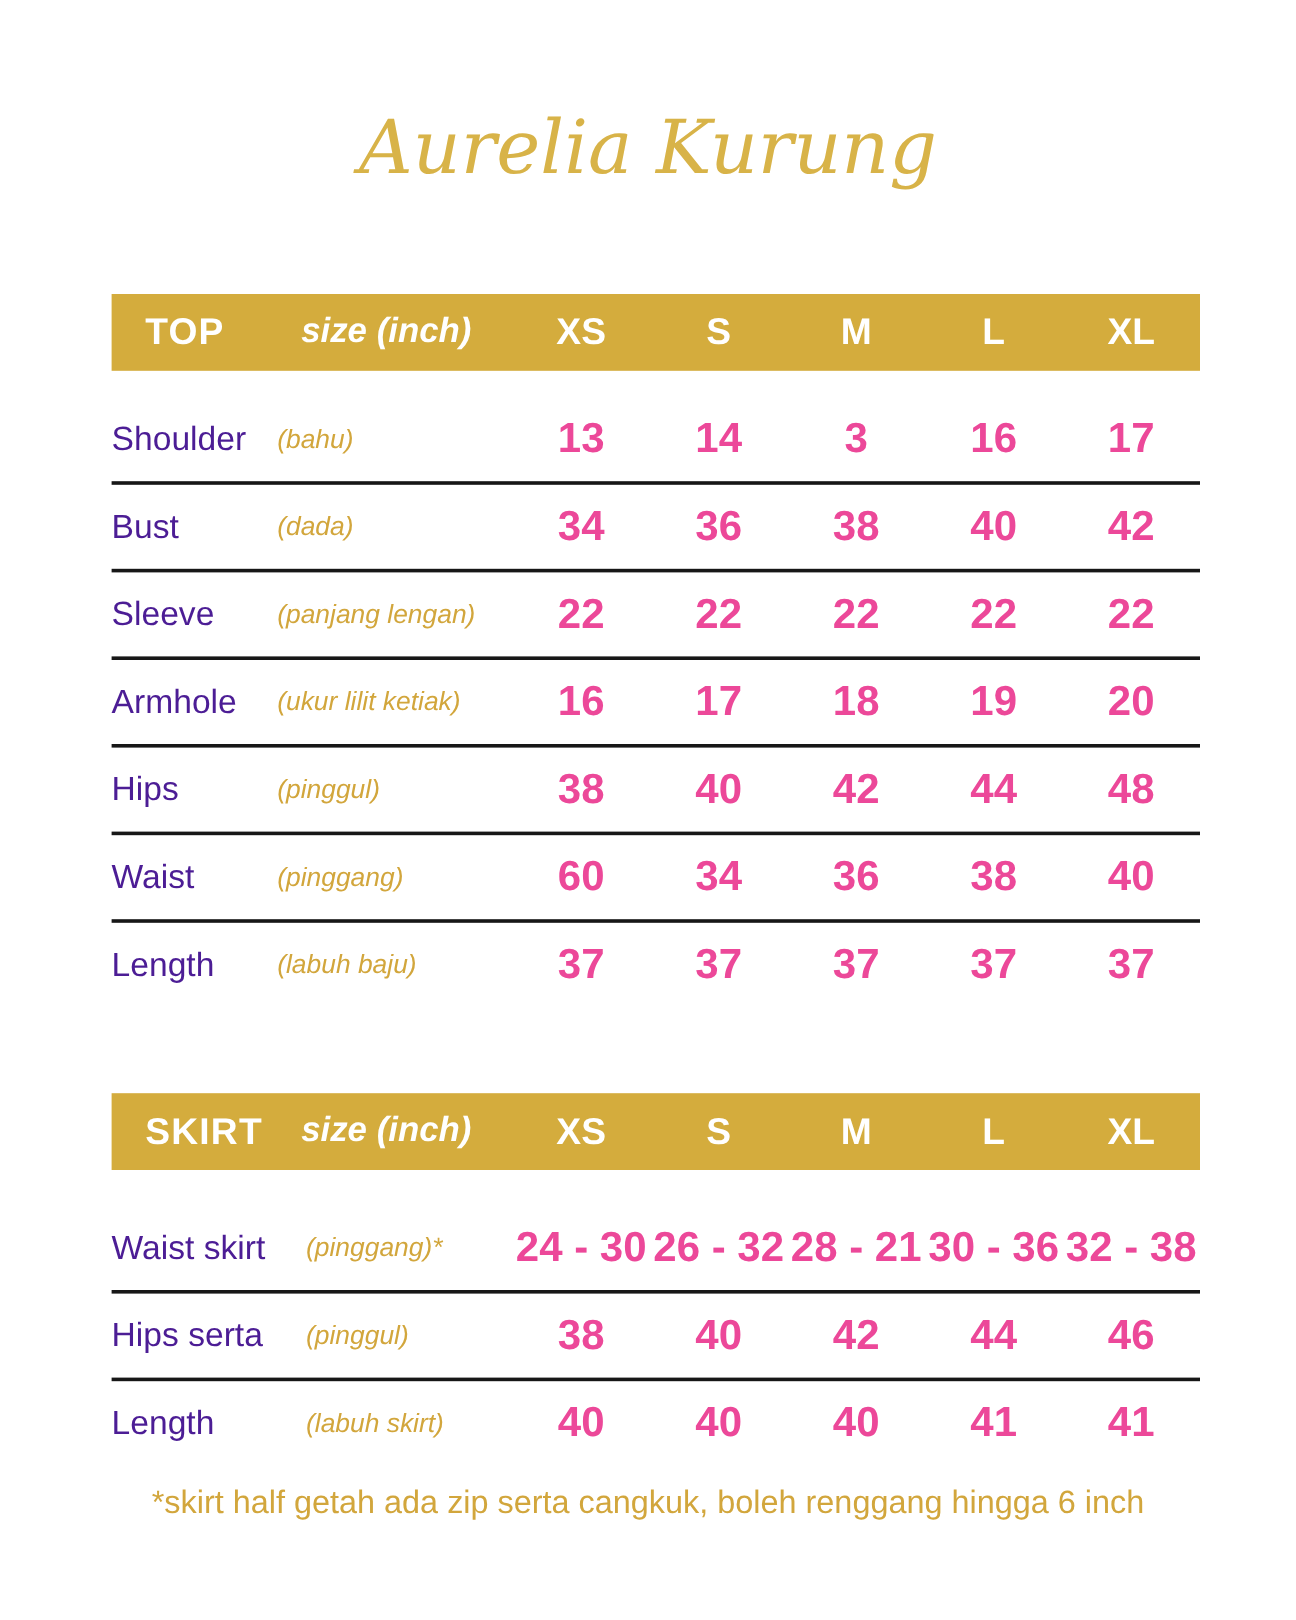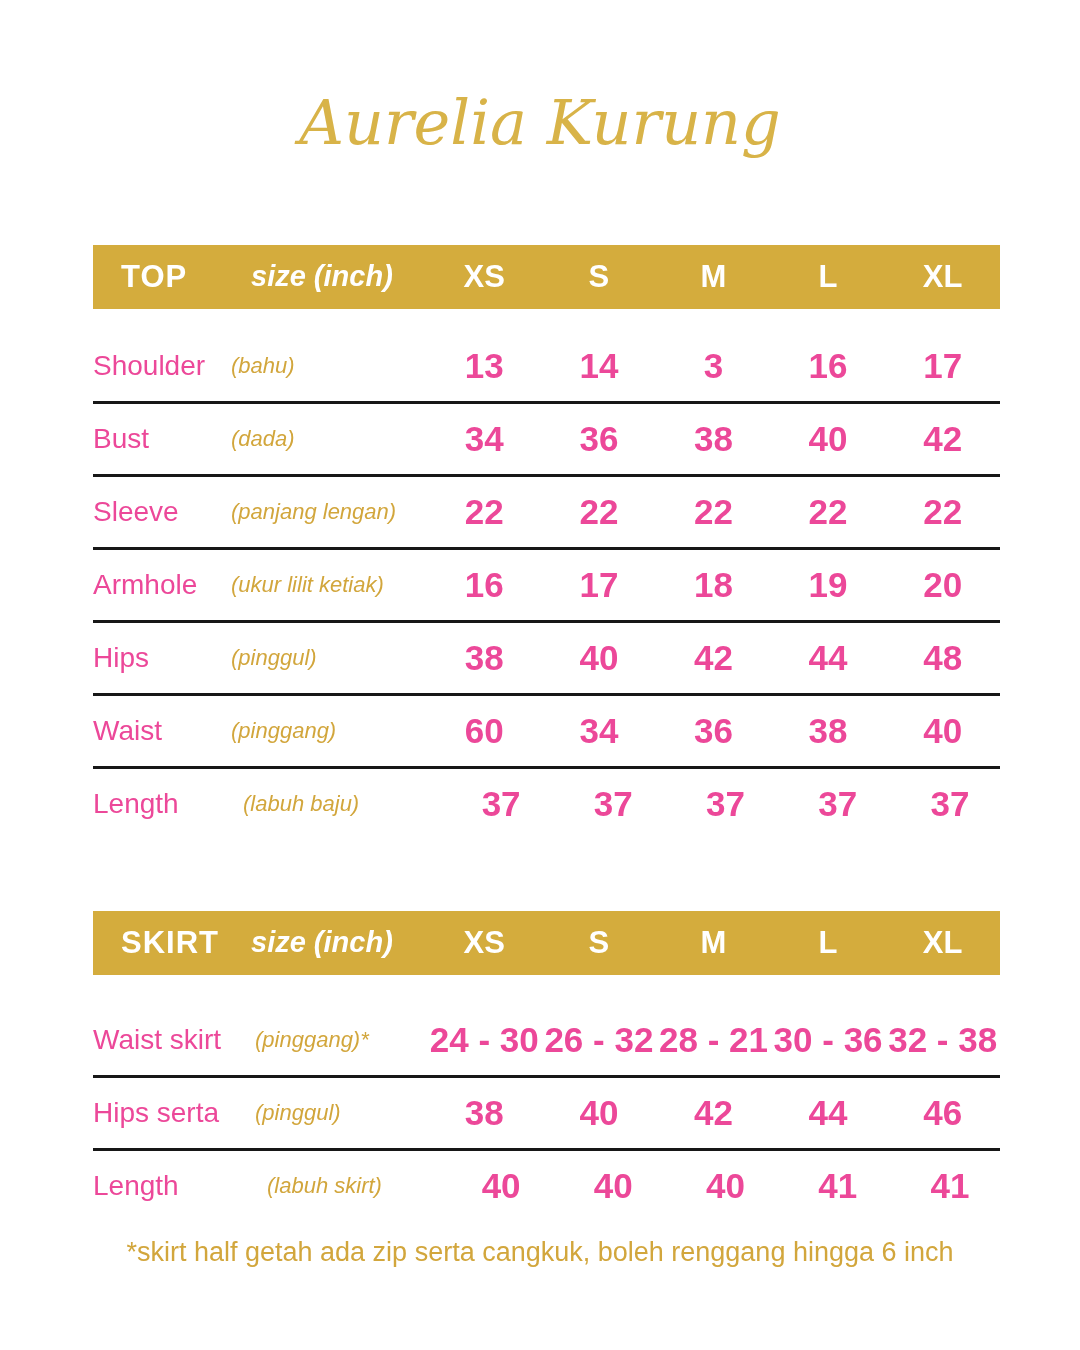--- a/index.html
+++ b/index.html
@@ -34,23 +34,23 @@
     font-size:29px; font-weight:700; font-style:italic;
   }
   .bar-col { flex:1; text-align:center; font-size:31px; font-weight:700; }
 
   .row {
     display:flex; align-items:center; height:70px;
     border-bottom:3px solid #171717;
   }
   .row.first { padding-top:22px; }
   .table-1 .row.first { padding-top:30px; }
-  .row.last { border-bottom:none;gap:12px; }
+  .row.last { border-bottom:none; }
 
-  .cell-label { width:138px; box-sizing:border-box; font-size:28px; color:#ec4899; }
+  .cell-label { width:138px; box-sizing:border-box; font-size:28px; color:#4c1d95; }
   .table-1 .cell-label { width:162px; }
   .cell-malay {
     width:196px; box-sizing:border-box; font-size:22px;
     font-style:italic; color:#D2A63C;
   }
   .table-1 .cell-malay { width:172px; }
   .cell-val { flex:1; text-align:center; font-size:35px; font-weight:700; color:#ec4899; }
 
   .footnote { text-align:center; margin-top:16px; font-size:27px; color:#D2A63C; }
 </style>

